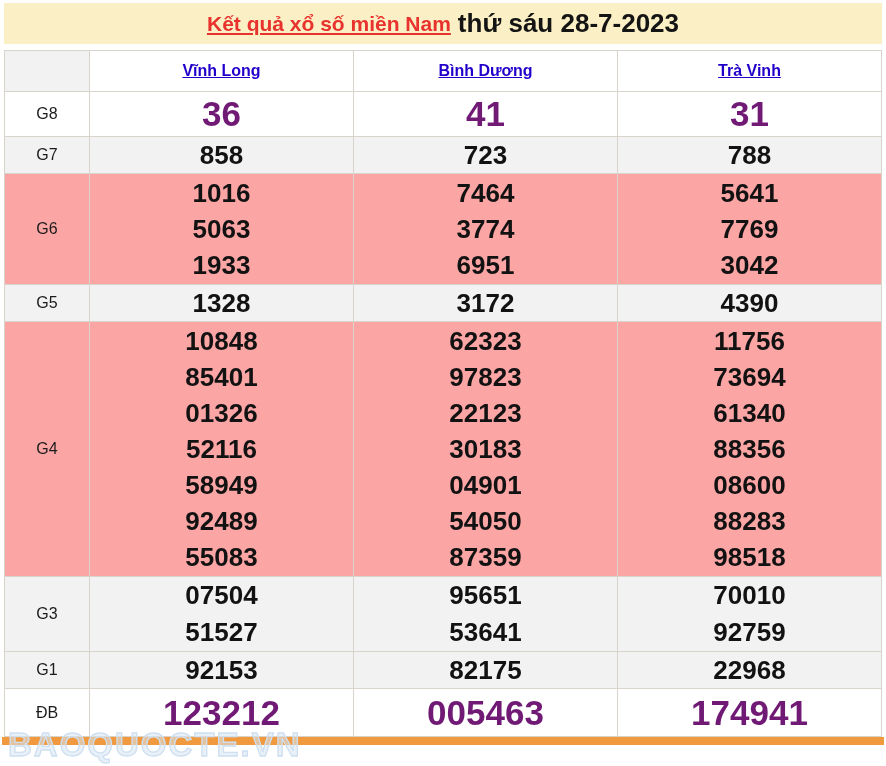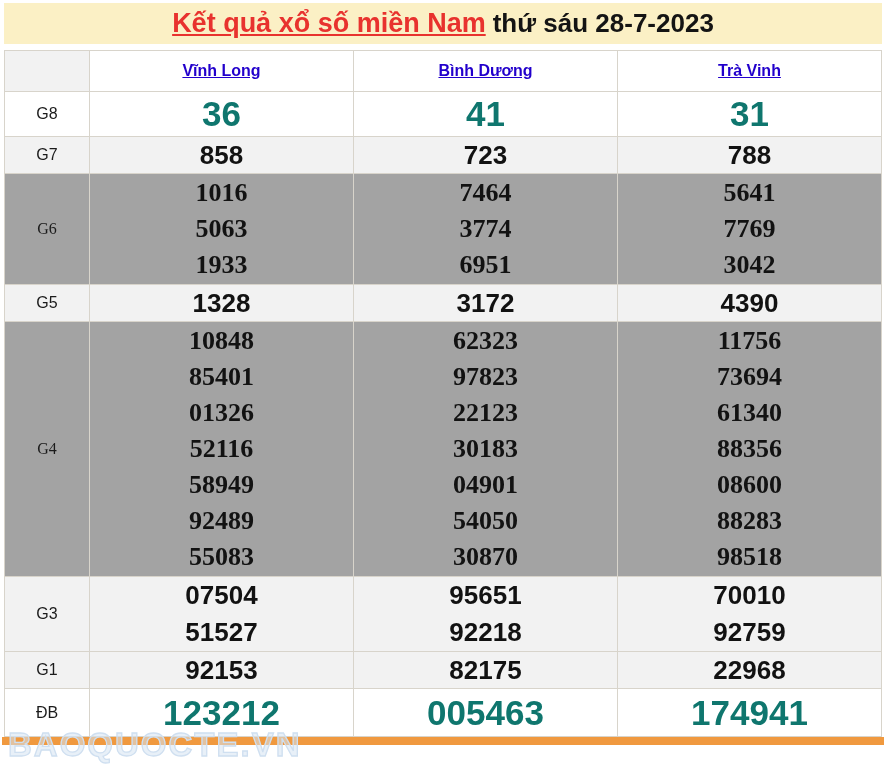--- a/index.html
+++ b/index.html
@@ -5,21 +5,21 @@
   * { box-sizing: border-box; }
   html,body { margin:0; padding:0; }
   body {
     width:886px; height:766px; background:#ffffff; overflow:hidden; position:relative;
     font-family:"Liberation Sans", sans-serif;
   }
   .titlebar {
     margin:3px 4px 6px 4px; height:41px; background:#FBF0C5;
     display:flex; align-items:center; justify-content:center; white-space:pre;
   }
-  .title-hl   { color:#E8322E; font-weight:bold; font-size:27px; text-decoration:underline; cursor:pointer; }
+  .title-hl   { color:#E8322E; font-weight:bold; font-size:21px; text-decoration:underline; cursor:pointer; }
   .title-rest { color:#141414; font-weight:bold; font-size:26px; margin-left:7px; }
 
   table.results {
     width:878px; margin:0 4px; border-collapse:collapse; table-layout:fixed;
   }
   .results td, .results th { border:1px solid #D8D4CB; text-align:center; vertical-align:middle; padding:0; }
   .col-label { width:85px; }
 
   tr.head td  { height:27px; background:#F2F2F2; }
   tr.head th  { height:41px; background:#ffffff; font-weight:bold; }
@@ -27,22 +27,22 @@
 
   .rowlabel { font-size:16px; font-weight:400; color:#1b1b1b; }
 
   tr.alt td { background:#F2F2F2; }
   tr.g8 td     { height:45px; background:#ffffff; }
   tr.single td { height:37px; }
   tr.db td     { height:48px; background:#ffffff; }
 
   .num { font-weight:bold; font-size:26px; color:#121212; line-height:36px; }
   tr.g3row .num { line-height:37px; }
-  tr.g6row td, tr.g4row td { padding:1px 0; background:#a3a3a3;font-family:Liberation Serif, serif; }
-  tr.g8 .num, tr.db .num { font-size:35px; color:#0f766e; line-height:44px; }
+  tr.g6row td, tr.g4row td { padding:1px 0; background:#fca5a5; }
+  tr.g8 .num, tr.db .num { font-size:35px; color:#701a75; line-height:44px; }
 
   .bottombar { height:8px; margin:0 2px; background:#F0993F; }
 
   .watermark {
     position:absolute; left:8px; bottom:2px; z-index:5; pointer-events:none;
     font-size:33px; font-weight:bold; letter-spacing:2px;
     color:rgba(214,228,242,0.55);
     -webkit-text-stroke:1.3px #CFDFF0;
   }
 </style>
@@ -145,42 +145,42 @@
       <div class="num">92489</div>
       <div class="num">55083</div>
     </td>
     <td>
       <div class="num">62323</div>
       <div class="num">97823</div>
       <div class="num">22123</div>
       <div class="num">30183</div>
       <div class="num">04901</div>
       <div class="num">54050</div>
-      <div class="num">30870</div>
+      <div class="num">87359</div>
     </td>
     <td>
       <div class="num">11756</div>
       <div class="num">73694</div>
       <div class="num">61340</div>
       <div class="num">88356</div>
       <div class="num">08600</div>
       <div class="num">88283</div>
       <div class="num">98518</div>
     </td>
   </tr>
 
   <tr class="g3row alt">
     <td class="rowlabel">G3</td>
     <td>
       <div class="num">07504</div>
       <div class="num">51527</div>
     </td>
     <td>
       <div class="num">95651</div>
-      <div class="num">92218</div>
+      <div class="num">53641</div>
     </td>
     <td>
       <div class="num">70010</div>
       <div class="num">92759</div>
     </td>
   </tr>
 
 
   <tr class="single alt">
     <td class="rowlabel">G1</td>

